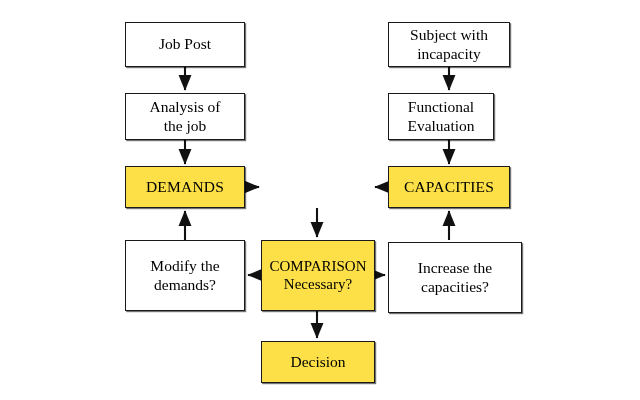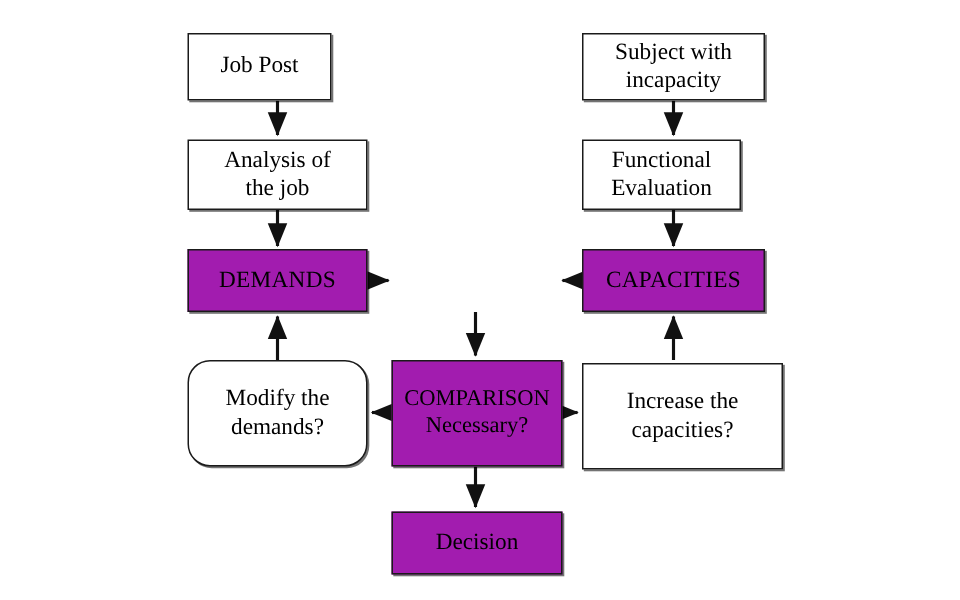--- a/index.html
+++ b/index.html
@@ -33,21 +33,21 @@
     display: flex;
     align-items: center;
     justify-content: center;
     text-align: center;
     color: #000000;
     line-height: 1.18;
     z-index: 2;
     box-shadow: 1.2px 1.2px 0 rgba(0,0,0,0.55);
   }
   .node.shaded {
-    background: #a21caf;
+    background: #fde047;
   }
   .node .label {
     display: block;
     width: 100%;
     padding: 0 4px;
   }
   .node .label .ln {
     display: block;
     white-space: nowrap;
   }
@@ -84,40 +84,40 @@
       <line x1="261" y1="275" x2="248" y2="275"></line>
       <line x1="373" y1="275" x2="385" y2="275"></line>
 
       <line x1="317" y1="311" x2="317" y2="338"></line>
 
       <line x1="185" y1="240" x2="185" y2="211"></line>
       <line x1="449" y1="240" x2="449" y2="211"></line>
     </g>
   </svg>
 
-  <div class="node t-plain" style="left:125px; top:22px; width:96px; height:45px;">
+  <div class="node t-plain" style="left:125px; top:22px; width:120px; height:45px;">
     <span class="label">
       <span class="ln">Job Post</span>
     </span>
   </div>
 
   <div class="node t-plain" style="left:125px; top:93px; width:120px; height:47px;">
     <span class="label">
       <span class="ln">Analysis of</span>
       <span class="ln">the job</span>
     </span>
   </div>
 
   <div class="node shaded t-caps" style="left:125px; top:166px; width:120px; height:42px;">
     <span class="label">
       <span class="ln">DEMANDS</span>
     </span>
   </div>
 
-  <div class="node t-plain" style="left:125px; top:240px; width:120px; height:71px;border-radius:15px;">
+  <div class="node t-plain" style="left:125px; top:240px; width:120px; height:71px;">
     <span class="label">
       <span class="ln">Modify the</span>
       <span class="ln">demands?</span>
     </span>
   </div>
 
   <div class="node t-plain t-clip" style="left:388px; top:22px; width:122px; height:45px;">
     <span class="label">
       <span class="ln">Subject with</span>
       <span class="ln">incapacity</span>

